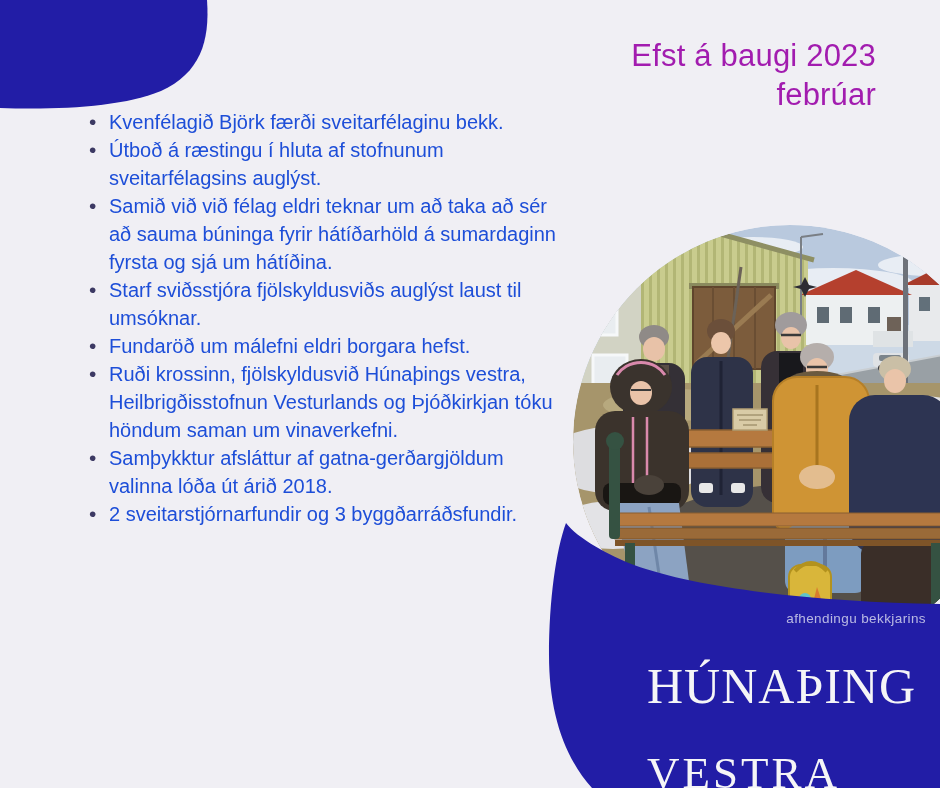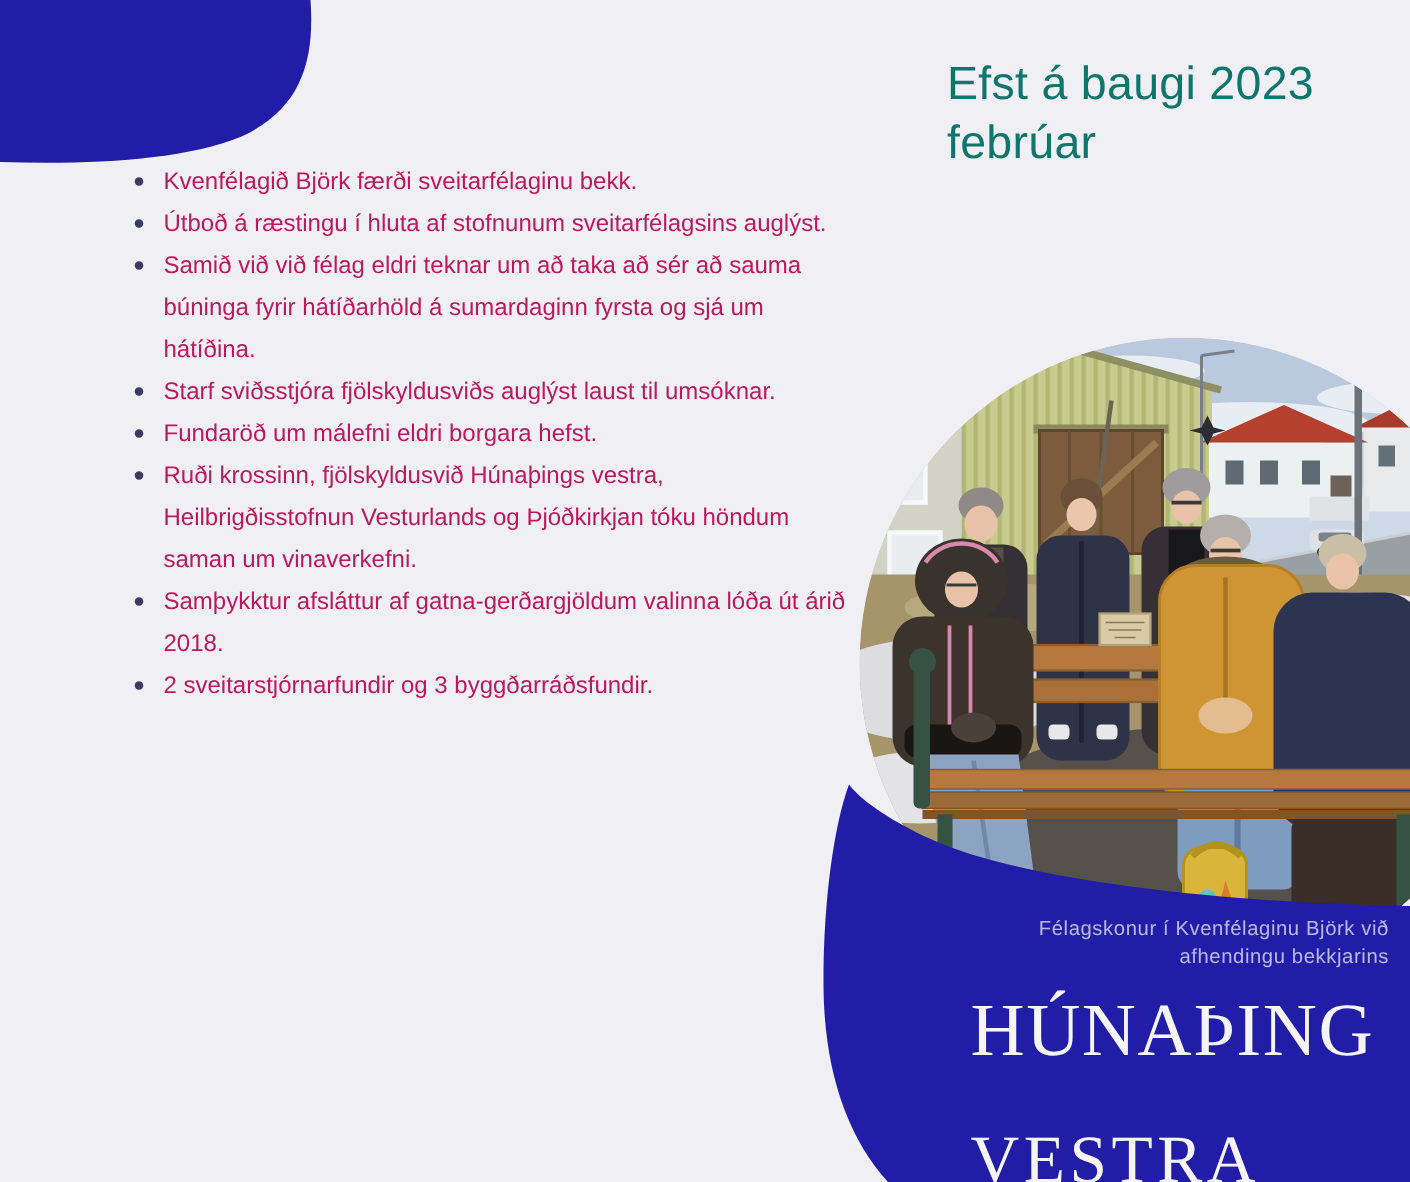--- a/index.html
+++ b/index.html
@@ -5,27 +5,27 @@
 <style>
   html,body { margin:0; padding:0; background:#ddd; }
   .page {
     position:relative; width:940px; height:788px;
     background:#f0eff4; overflow:hidden;
     font-family:"Liberation Sans", sans-serif;
   }
   .blob-tl { position:absolute; top:0; left:0; z-index:1; }
   .headline {
     position:absolute; top:36px; right:64px; z-index:4;
-    color:#0f766e;
+    text-align:right; color:#a21caf;
     font-size:31px; line-height:39px; letter-spacing:0.2px;
     font-weight:400;
   }
   .news {
     position:absolute; left:88px; top:108px; width:478px; z-index:4;
-    color:#be185d; font-size:16px; line-height:28px;
+    color:#1d4ed8; font-size:20px; line-height:28px;
   }
   .news ul { list-style:none; margin:0; padding:0; }
   .news li { position:relative; padding-left:21px; }
   .news li::before {
     content:"•"; position:absolute; left:1px; top:0;
     font-size:21px; color:#3c3963;
   }
   .photo-circle {
     position:absolute; left:573px; top:225px;
     width:434px; height:434px; border-radius:50%;
@@ -259,21 +259,20 @@
     </svg>
   </div>
 
   <svg class="blob-br" width="940" height="788" viewBox="0 0 940 788">
     <path d="M940,604 C820,602 700,589 634,565 C610,556 577,538 566,523
              C556,550 549,600 549,655 C549,712 564,757 592,788
              L940,788 L940,604 Z" fill="#221da6"></path>
   </svg>
 
   <div class="caption">
-    <div>Félagskonur í Kvenfélaginu Björk við</div>
     <div>afhendingu bekkjarins</div>
   </div>
 
   <div class="brand">
     <div class="brand-line1">HÚNAÞING</div>
     <div class="brand-line2">VESTRA</div>
   </div>
 
 </div>
 

